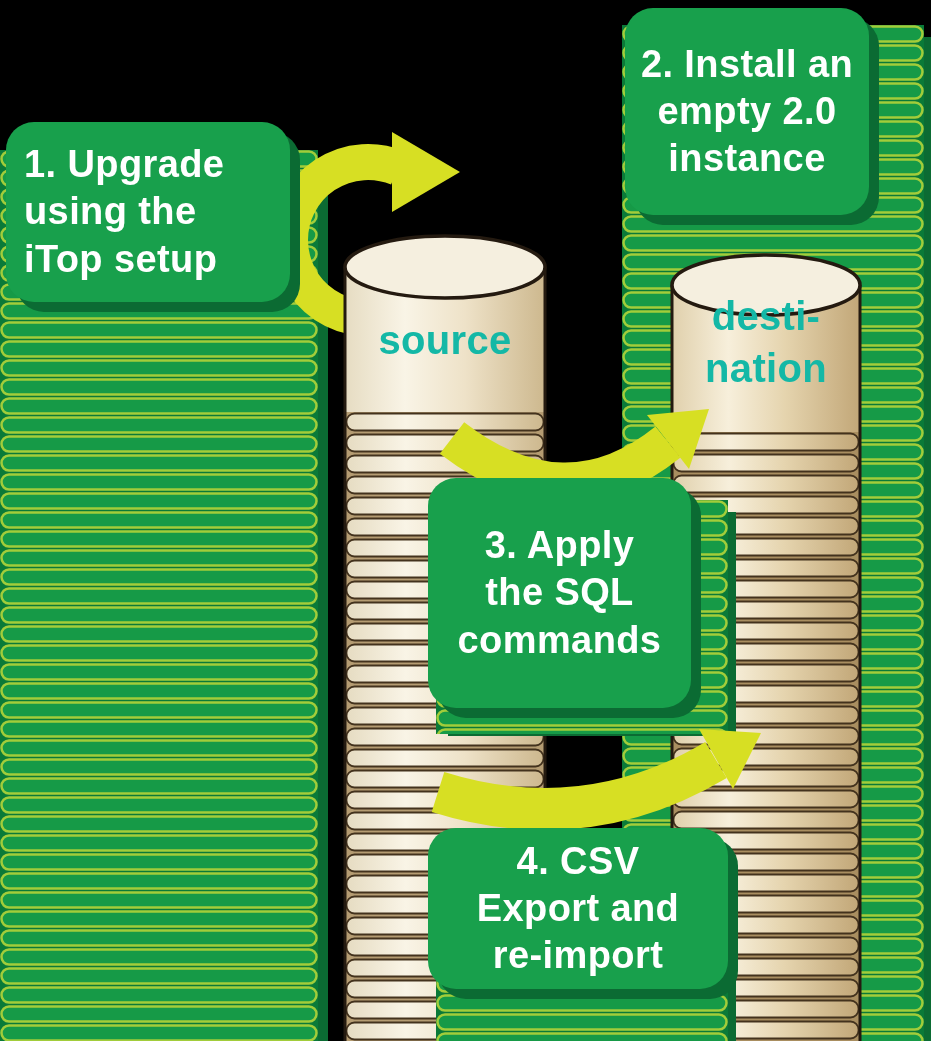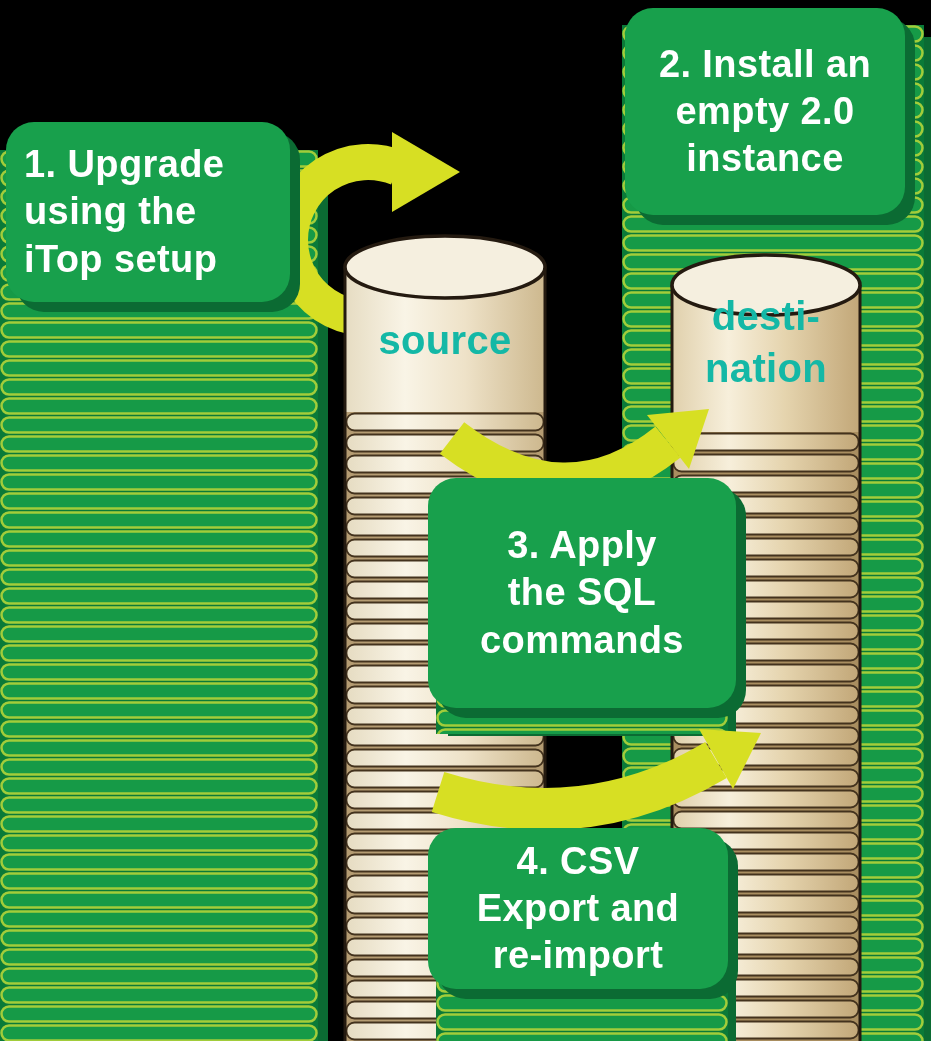--- a/index.html
+++ b/index.html
@@ -10,22 +10,22 @@
   }
   .stage > svg{position:absolute;left:0;top:0;}
   .step-box{
     position:absolute;box-sizing:border-box;
     background:#18a04c;border-radius:28px;
     box-shadow:10px 10px 0 0 #0b6b33;
     display:flex;flex-direction:column;justify-content:center;align-items:center;
     color:#ffffff;font-weight:bold;font-size:38px;line-height:1.24;letter-spacing:.4px;
   }
   .step-1{left:6px;top:122px;width:284px;height:180px;align-items:flex-start;padding-left:18px;}
-  .step-2{left:625px;top:8px;width:280px;height:207px;}
-  .step-3{left:428px;top:478px;width:308px;height:230px;}
+  .step-2{left:625px;top:8px;width:244px;height:207px;}
+  .step-3{left:428px;top:478px;width:263px;height:230px;}
   .step-4{left:428px;top:828px;width:300px;height:161px;}
   .db-label{
     position:absolute;color:#14b8a6;font-weight:bold;font-size:40px;
     text-align:center;letter-spacing:.3px;
   }
   .src-label{left:345px;top:318px;width:200px;}
   .dst-label{left:672px;top:290px;width:188px;line-height:1.3;}
 </style>
 </head>
 <body>

